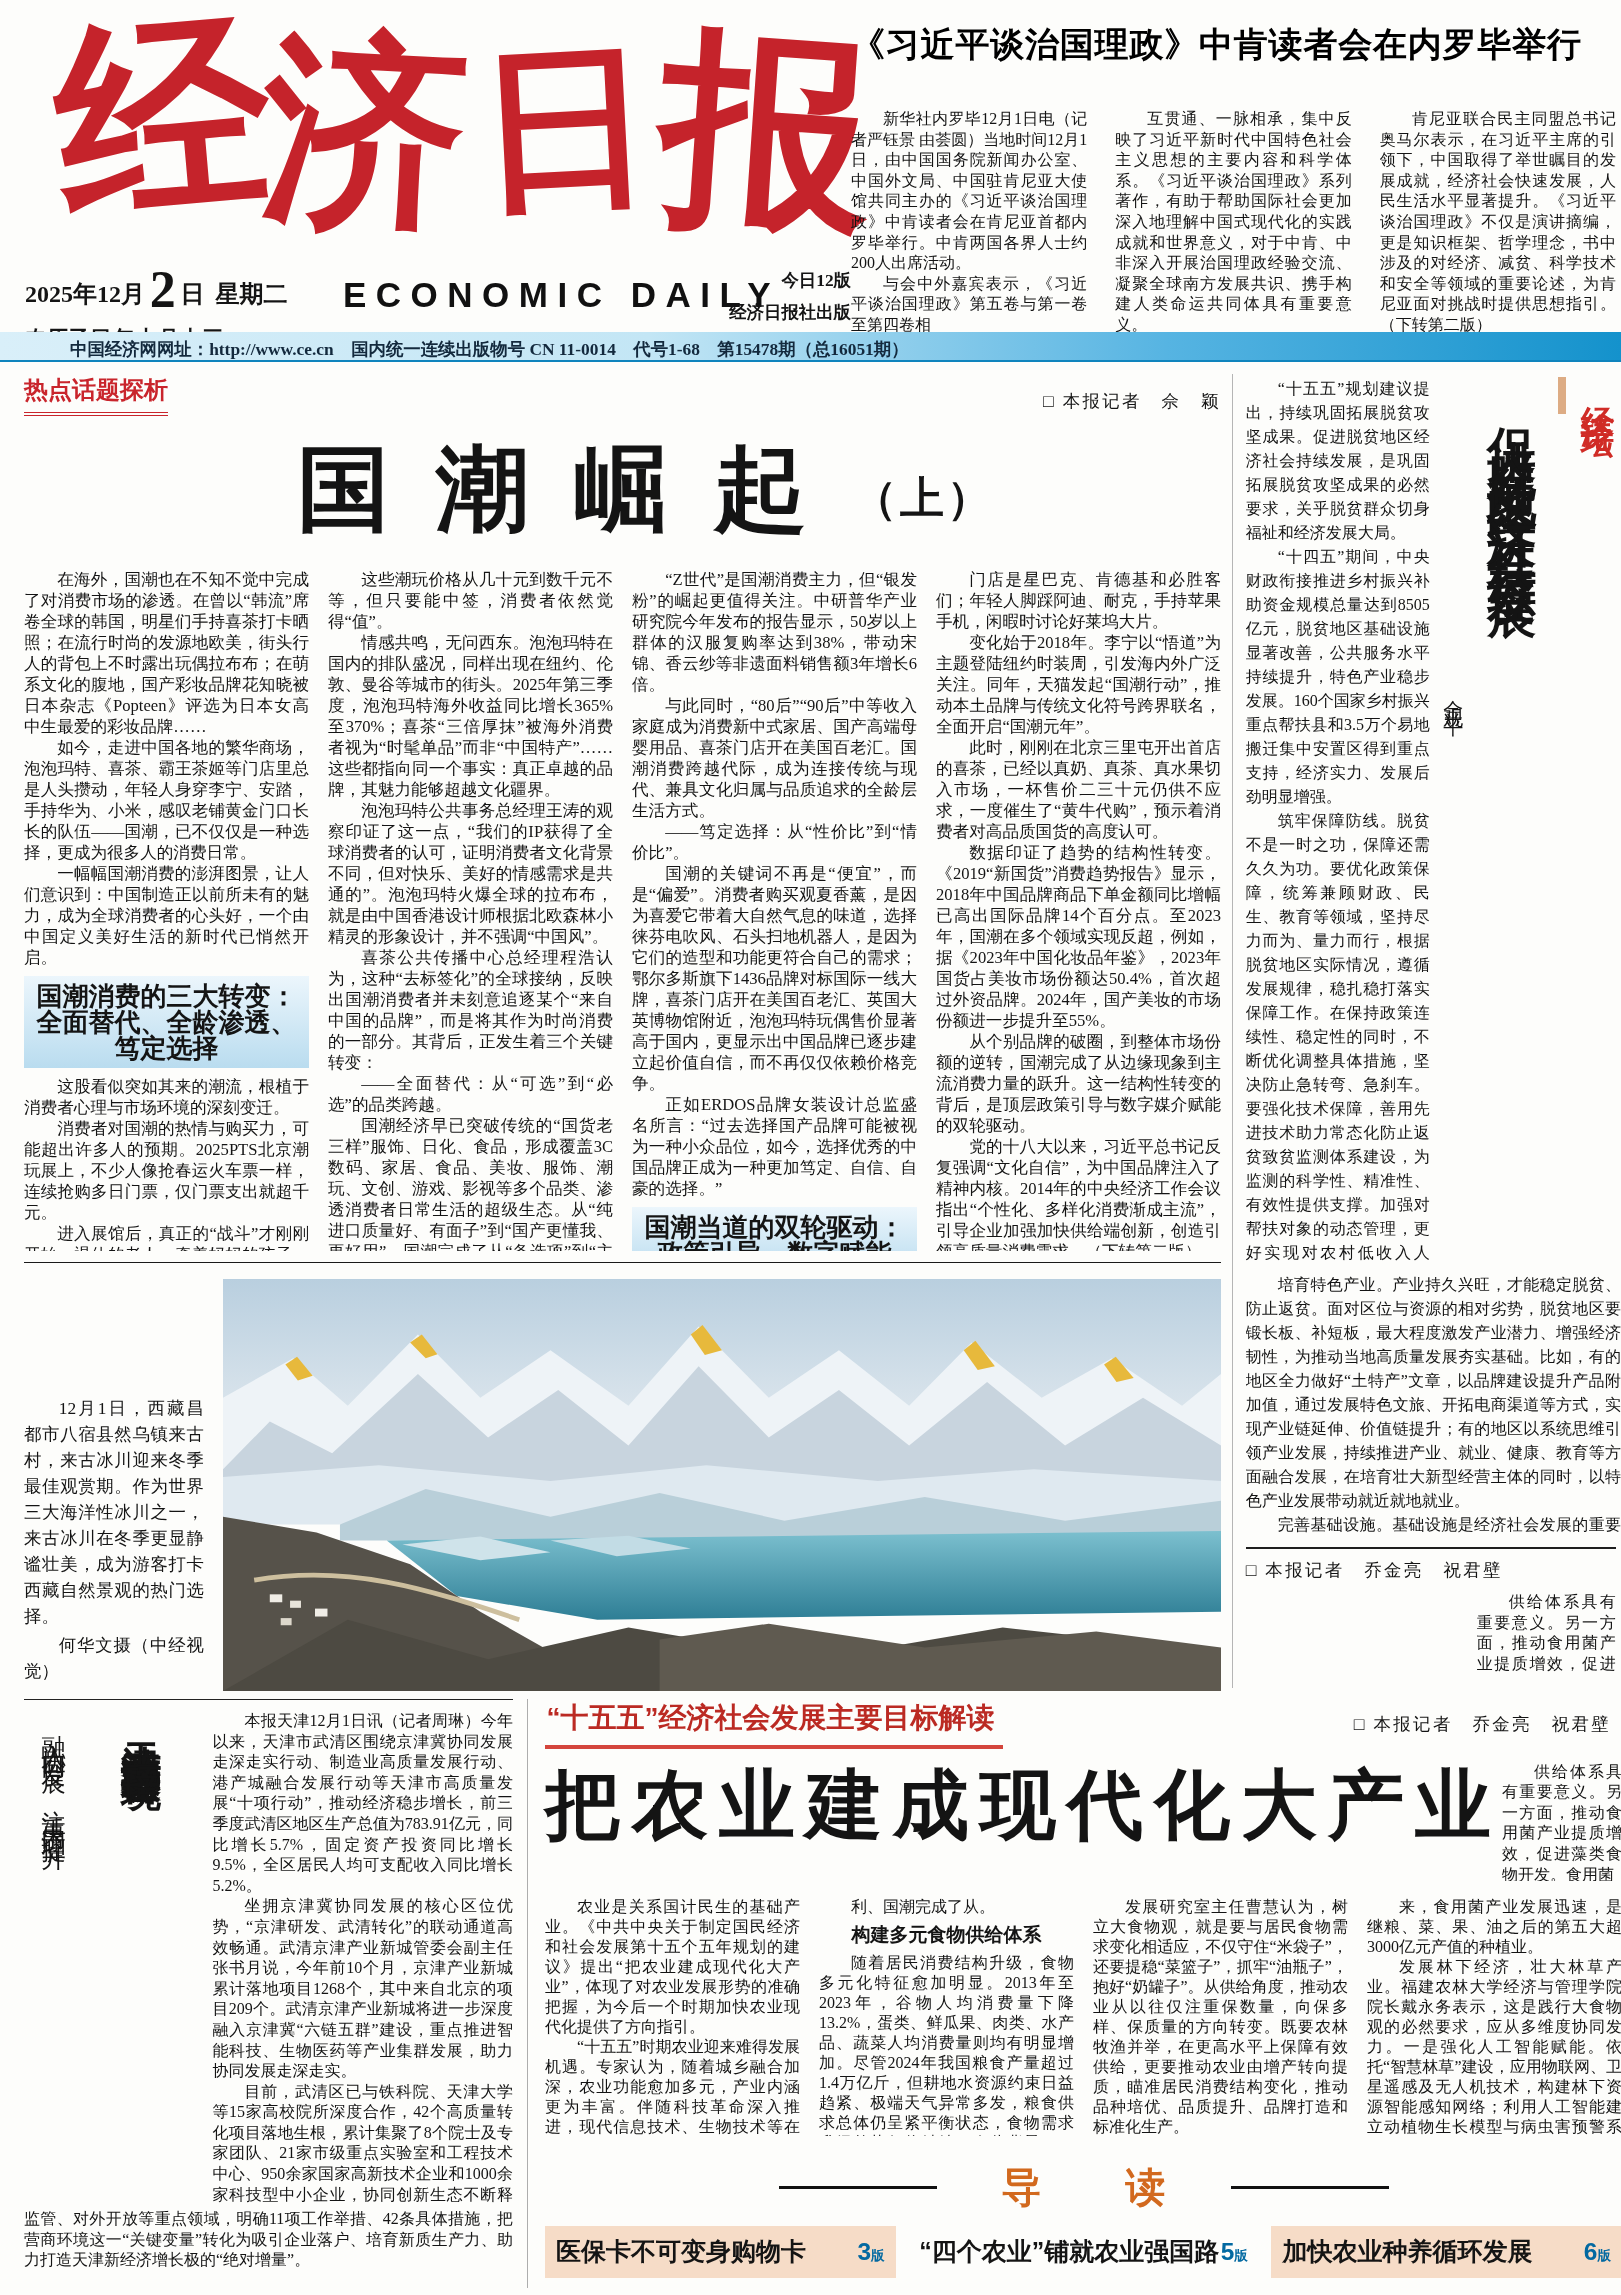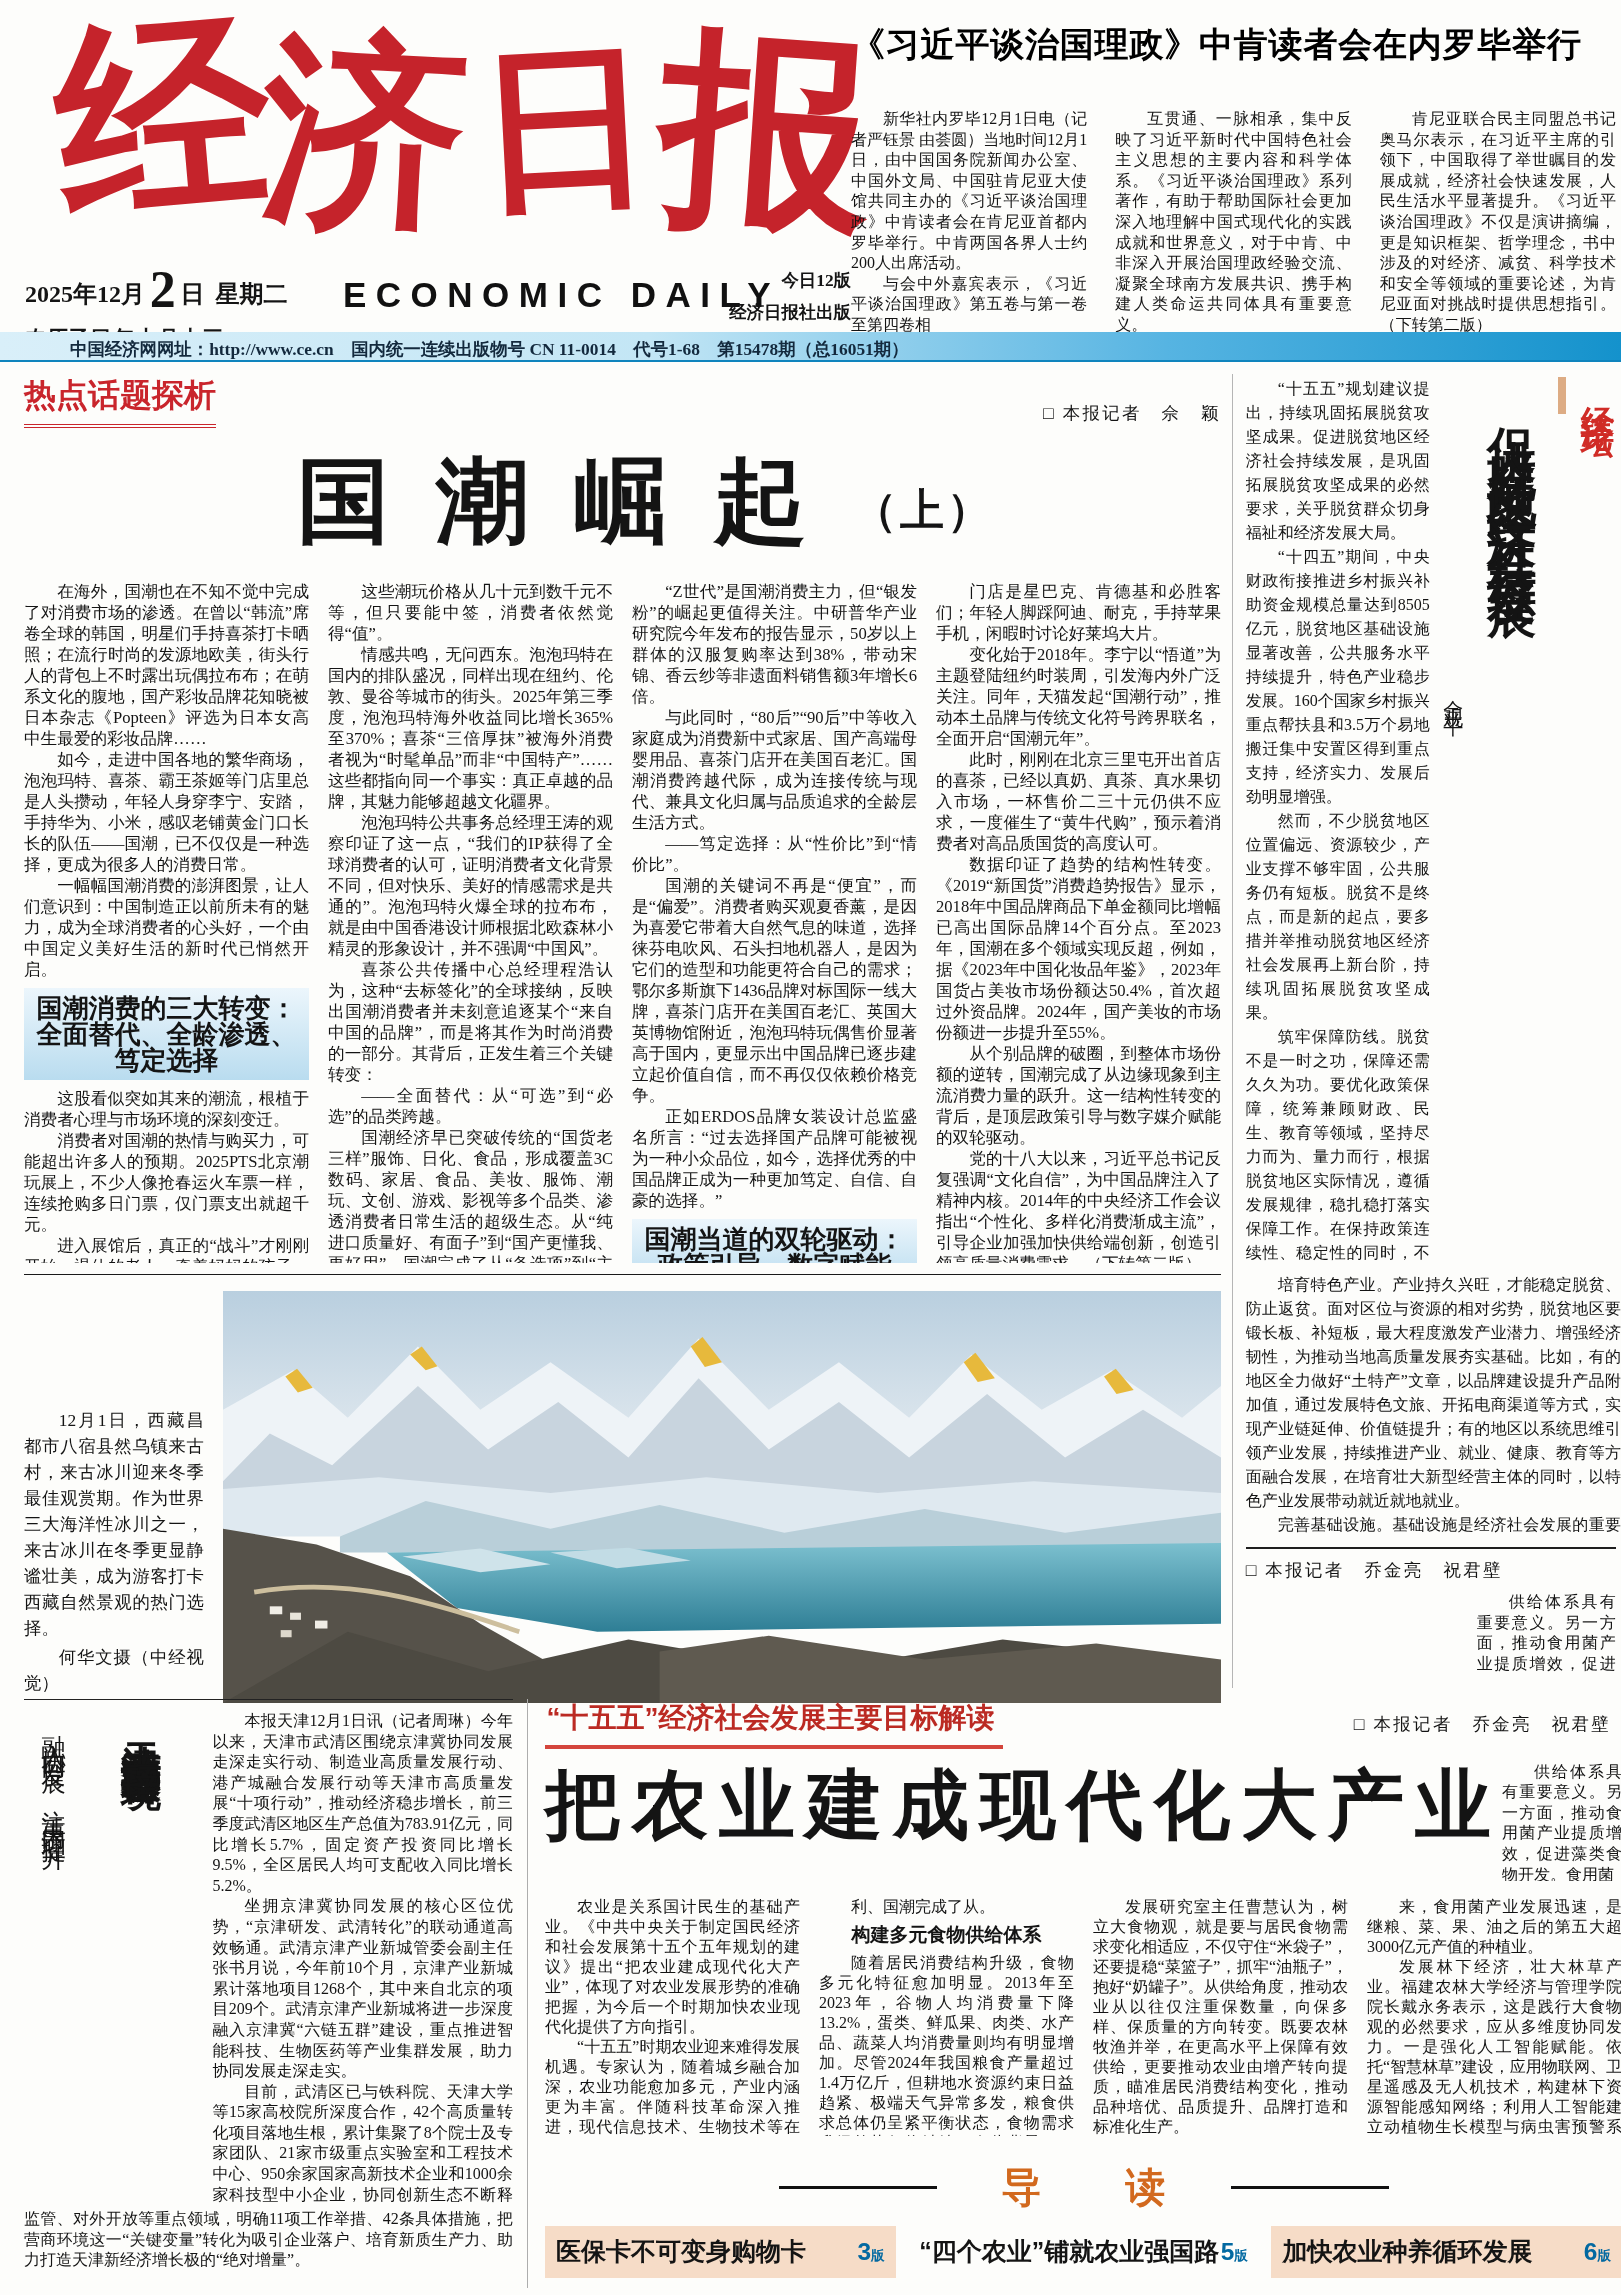--- a/index.html
+++ b/index.html
@@ -37,21 +37,21 @@
   
   .info-bar{position:absolute;left:0;top:332px;width:1621px;height:30px;
             background:linear-gradient(90deg,#d9eff9 0%,#c3e6f5 40%,#56b4e2 72%,#1492cc 100%);
             border-bottom:2.4px solid #0f84bd;box-sizing:border-box;}
   .info-bar span{display:inline-block;padding:4.7px 0 0 70px;font-size:17.4px;font-weight:700;color:#13293d;}
 
   
   .main-left{position:absolute;left:24px;top:374px;width:1197px;}
   .label-row{display:flex;justify-content:space-between;align-items:flex-end;}
   .hot-label{font-family:"Liberation Sans","DejaVu Sans",sans-serif;font-weight:900;
-             font-size:32px;color:#c9252c;border-bottom:4.7px double #c9252c;padding-bottom:6.3px;}
+             font-size:24px;color:#c9252c;border-bottom:4.7px double #c9252c;padding-bottom:6.3px;}
   .main-byline{font-size:17.4px;letter-spacing:2.4px;padding-bottom:3.2px;}
   .main-headline{text-align:center;margin-top:27px;font-weight:900;font-size:93px;line-height:1;
                  letter-spacing:46px;text-indent:46px;white-space:nowrap;}
   .main-headline .suffix{font-size:44px;letter-spacing:3.2px;vertical-align:8px;}
   .cols{display:flex;gap:19px;margin-top:33px;height:682px;overflow:hidden;
         font-size:16.6px;line-height:21px;text-align:justify;}
   .col{flex:1;overflow:hidden;}
   .subhead{background:linear-gradient(180deg,#ecf6fc 0%,#b9dcef 100%);
            font-family:"Liberation Sans","DejaVu Sans",sans-serif;font-weight:700;
            font-size:26px;line-height:26px;padding:7.1px 6.3px;margin:8px 0;text-align:center;}
@@ -260,21 +260,20 @@
         </svg>
       </div>
     </div>
   </div>
 
   <div class="rail">
     <div class="forum-wrap">
       <div class="forum-narrow">
           <p>“十五五”规划建议提出，持续巩固拓展脱贫攻坚成果。促进脱贫地区经济社会持续发展，是巩固拓展脱贫攻坚成果的必然要求，关乎脱贫群众切身福祉和经济发展大局。</p>
           <p>“十四五”期间，中央财政衔接推进乡村振兴补助资金规模总量达到8505亿元，脱贫地区基础设施显著改善，公共服务水平持续提升，特色产业稳步发展。160个国家乡村振兴重点帮扶县和3.5万个易地搬迁集中安置区得到重点支持，经济实力、发展后劲明显增强。</p>
-          <p>然而，不少脱贫地区位置偏远、资源较少，产业支撑不够牢固，公共服务仍有短板。脱贫不是终点，而是新的起点，要多措并举推动脱贫地区经济社会发展再上新台阶，持续巩固拓展脱贫攻坚成果。</p>
           <p>筑牢保障防线。脱贫不是一时之功，保障还需久久为功。要优化政策保障，统筹兼顾财政、民生、教育等领域，坚持尽力而为、量力而行，根据脱贫地区实际情况，遵循发展规律，稳扎稳打落实保障工作。在保持政策连续性、稳定性的同时，不断优化调整具体措施，坚决防止急转弯、急刹车。要强化技术保障，善用先进技术助力常态化防止返贫致贫监测体系建设，为监测的科学性、精准性、有效性提供支撑。加强对帮扶对象的动态管理，更好实现对农村低收入人口、欠发达地区的分层分类帮扶。</p>
         </div>
       <div class="forum-author">金观平</div>
       <div class="forum-headline">促进脱贫地区经济社会持续发展</div>
       <div class="forum-label">经济论坛</div>
     </div>
     <div class="forum-wide">
         <p>培育特色产业。产业持久兴旺，才能稳定脱贫、防止返贫。面对区位与资源的相对劣势，脱贫地区要锻长板、补短板，最大程度激发产业潜力、增强经济韧性，为推动当地高质量发展夯实基础。比如，有的地区全力做好“土特产”文章，以品牌建设提升产品附加值，通过发展特色文旅、开拓电商渠道等方式，实现产业链延伸、价值链提升；有的地区以系统思维引领产业发展，持续推进产业、就业、健康、教育等方面融合发展，在培育壮大新型经营主体的同时，以特色产业发展带动就近就地就业。</p>
         <p>完善基础设施。基础设施是经济社会发展的重要支撑，与脱贫地区群众的获得感、幸福感紧密相关。持续改善基础设施条件、提升公共服务水平，既能为脱贫地区发展提供更好环境，也有助于激发群众内生动力。一方面，要立足当下，聚焦不同脱贫地区面对的发展痛点，有针对性地完善相关设施；另一方面，要着眼长远，加强基础设施统筹规划，为脱贫地区长期可持续发展提供有力支持。循序渐进完成设施升级，充分利用好各种公共服务资源，切实改善群众生产生活条件，杜绝“面子工程”“形象工程”。</p>
       </div>

